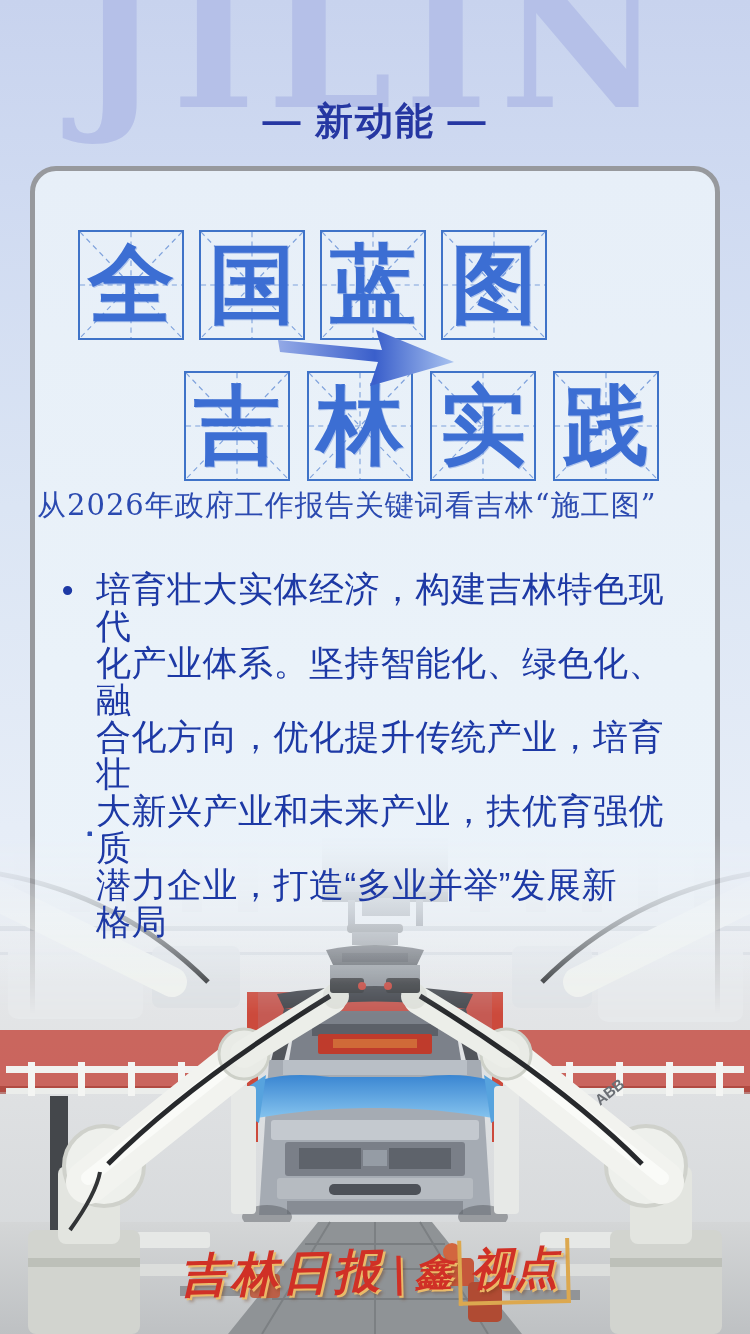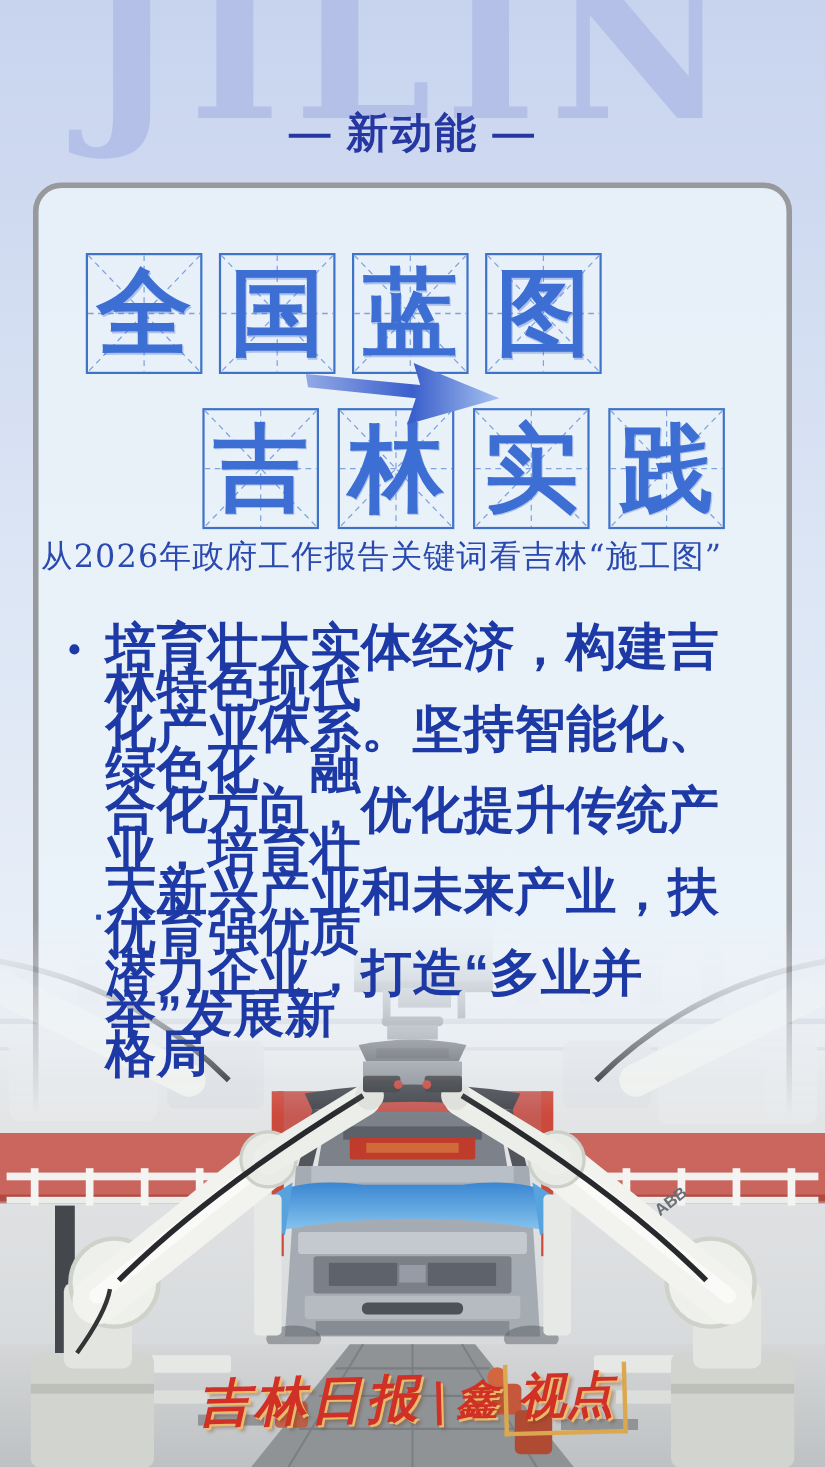--- a/index.html
+++ b/index.html
@@ -34,21 +34,21 @@
     text-shadow:1px 1px 0 rgba(60,110,211,.35);
   }
   .arrow-wrap{position:absolute;left:278px;top:326px;width:180px;height:64px;z-index:4;}
   .subtitle{
     position:absolute;top:486px;left:0;width:100%;text-align:left;z-index:3;
     font-family:"DejaVu Serif",serif;font-weight:400;font-size:29px;color:#2b4ab0;letter-spacing:1px;margin-left:37px;
   }
   .main-point{position:absolute;left:62px;top:570px;width:632px;z-index:3;}
   .main-dot{position:absolute;left:0;top:2px;font-size:32px;font-weight:700;color:#1d39a5;}
   .main-text{
-    margin-left:34px;font-size:46px;line-height:37px;font-weight:700;color:#1d39a5;
+    margin-left:34px;font-size:35px;line-height:37px;font-weight:400;color:#1d39a5;
     letter-spacing:.5px;
   }
   .sub-points{position:absolute;left:76px;top:818px;width:600px;z-index:3;list-style:none;margin:0;padding:0;}
   .sub-points li{position:relative;padding-left:40px;font-size:27px;line-height:33px;font-weight:700;color:#2b4db4;}
   .sub-dot{position:absolute;left:10px;top:0;font-size:27px;color:#2b4db4;}
   .photo{
     position:absolute;left:0;top:834px;width:750px;height:500px;z-index:2;
     -webkit-mask-image:linear-gradient(180deg,rgba(0,0,0,0) 0px,rgba(0,0,0,.6) 100px,#000 180px);
             mask-image:linear-gradient(180deg,rgba(0,0,0,0) 0px,rgba(0,0,0,.6) 100px,#000 180px);
   }

